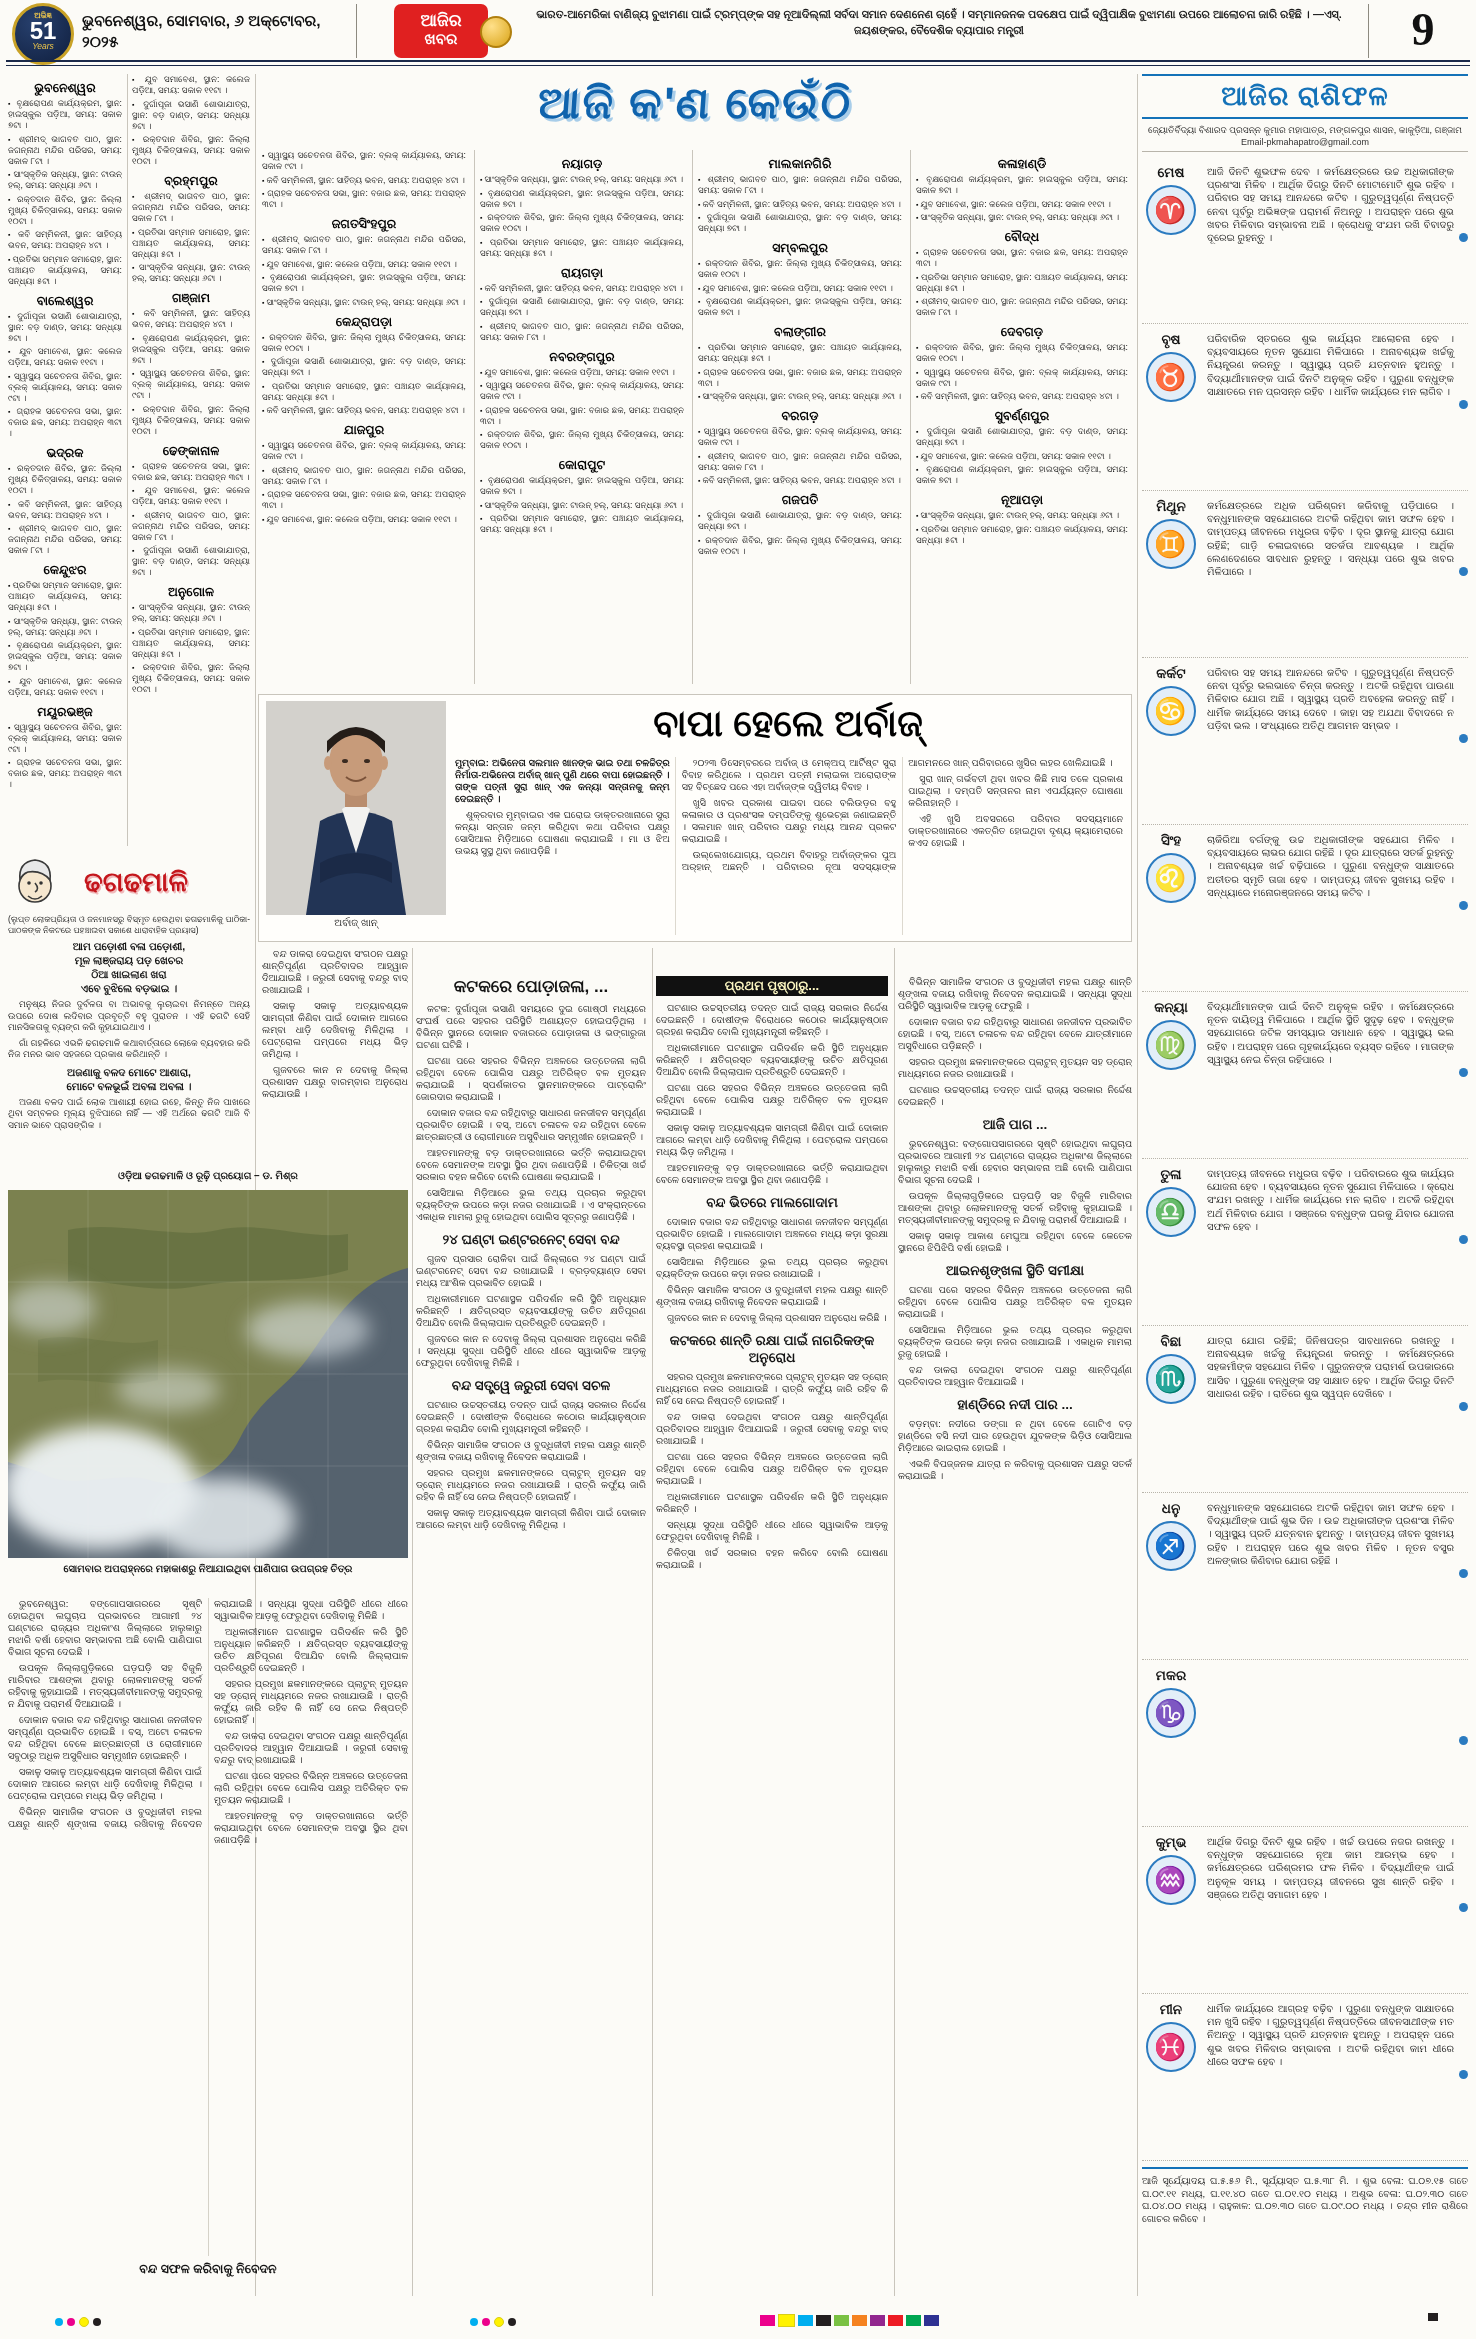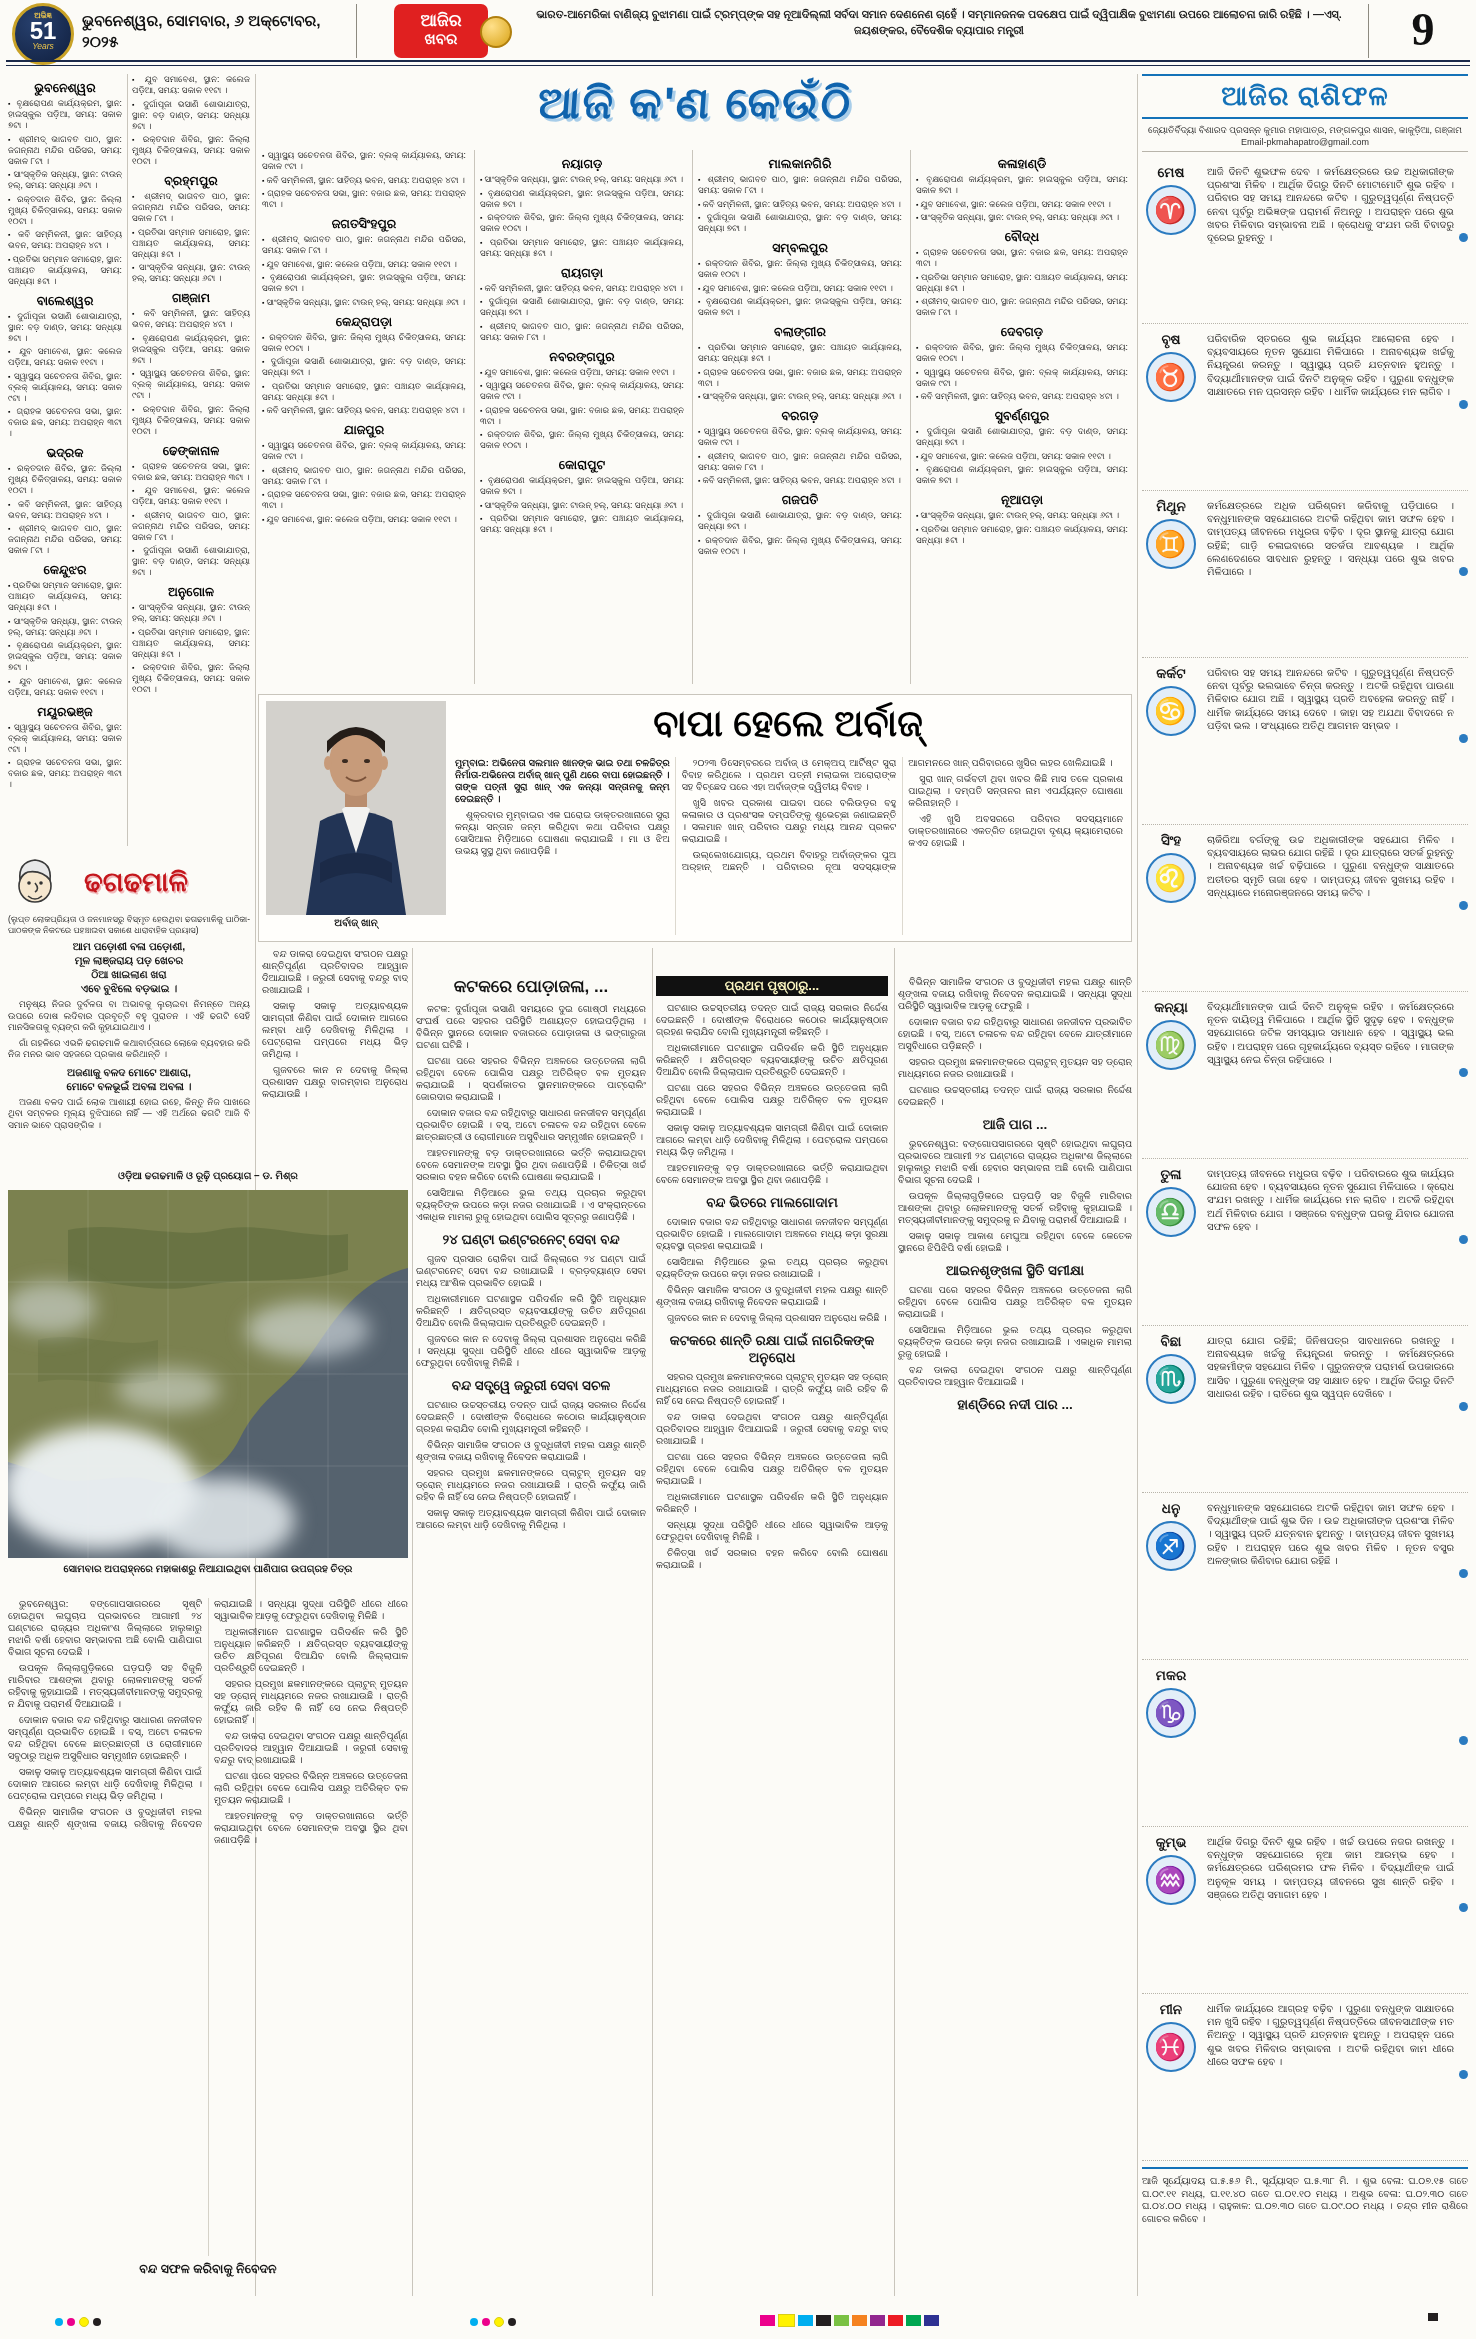--- a/index.html
+++ b/index.html
@@ -36,21 +36,21 @@
   .li{font-size:8.6px;line-height:11px;margin:0 0 2.5px;text-align:justify;}
   .li::before{content:"▪ ";font-size:7px;}
   .list-title{position:absolute;left:258px;top:78px;width:874px;text-align:center;
               font-size:44px;font-weight:800;color:#0f63ad;letter-spacing:2px;
               text-shadow:3px 3px 0 #a8cde9;transform:skewX(-4deg);}
   .boxcol{position:absolute;top:150px;width:204px;height:534px;overflow:hidden;}
 
   
   .arbaaz{position:absolute;left:258px;top:694px;width:872px;height:246px;border:1px solid #c9c5bc;background:#fffefb;}
   .ar-photo{position:absolute;left:7px;top:6px;width:180px;height:214px;overflow:hidden;background:#d9d7d2;}
-  .ar-cap{position:absolute;left:7px;top:222px;width:180px;font-size:10px;font-weight:bold;text-align:center;}
+  .ar-cap{position:absolute;left:7px;top:222px;width:180px;font-size:10px;font-weight:normal;text-align:center;}
   .ar-head{position:absolute;left:196px;top:8px;right:10px;text-align:center;font-size:37px;font-weight:800;color:#000;}
   .ar-body{position:absolute;left:196px;top:62px;right:8px;height:178px;column-count:3;column-gap:12px;
            column-rule:1px solid #ddd9cf;font-size:9.5px;line-height:12px;text-align:justify;overflow:hidden;}
   .ar-body .lead{font-weight:bold;margin:0 0 4px;}
 
   
   .dhaga{position:absolute;left:8px;top:850px;width:242px;height:316px;overflow:hidden;}
   .dh-title{font-size:27px;font-weight:800;color:#c4161c;text-shadow:1.5px 1.5px 0 #f0b9ba;margin:4px 16px 2px;}
   .dh-intro{font-size:8.3px;line-height:10.5px;text-align:justify;margin:2px 0 4px;}
   .dh-poem{font-size:10.5px;font-weight:bold;text-align:center;line-height:14px;white-space:pre-line;margin:4px 0;}
@@ -388,20 +388,21 @@
     <span><p class="bp">ସହରର ପ୍ରମୁଖ ଛକମାନଙ୍କରେ ପ୍ଲାଟୁନ୍ ମୁତୟନ ସହ ଡ୍ରୋନ୍ ମାଧ୍ୟମରେ ନଜର ରଖାଯାଉଛି । ରାତ୍ରି କର୍ଫ୍ୟୁ ଜାରି ରହିବ କି ନାହିଁ ସେ ନେଇ ନିଷ୍ପତ୍ତି ହୋଇନାହିଁ ।</p><p class="bp">ବନ୍ଦ ଡାକରା ଦେଇଥିବା ସଂଗଠନ ପକ୍ଷରୁ ଶାନ୍ତିପୂର୍ଣ୍ଣ ପ୍ରତିବାଦର ଆହ୍ୱାନ ଦିଆଯାଇଛି । ଜରୁରୀ ସେବାକୁ ବନ୍ଦରୁ ବାଦ୍ ରଖାଯାଇଛି ।</p><p class="bp">ଘଟଣା ପରେ ସହରର ବିଭିନ୍ନ ଅଞ୍ଚଳରେ ଉତ୍ତେଜନା ଲାଗି ରହିଥିବା ବେଳେ ପୋଲିସ ପକ୍ଷରୁ ଅତିରିକ୍ତ ବଳ ମୁତୟନ କରାଯାଇଛି ।</p><p class="bp">ଅଧିକାରୀମାନେ ଘଟଣାସ୍ଥଳ ପରିଦର୍ଶନ କରି ସ୍ଥିତି ଅନୁଧ୍ୟାନ କରିଛନ୍ତି ।</p><p class="bp">ସନ୍ଧ୍ୟା ସୁଦ୍ଧା ପରିସ୍ଥିତି ଧୀରେ ଧୀରେ ସ୍ୱାଭାବିକ ଆଡ଼କୁ ଫେରୁଥିବା ଦେଖିବାକୁ ମିଳିଛି ।</p><p class="bp">ଚିକିତ୍ସା ଖର୍ଚ୍ଚ ସରକାର ବହନ କରିବେ ବୋଲି ଘୋଷଣା କରାଯାଇଛି ।</p></span>
   </div>
 
   <div class="ncol" style="left:898px;width:234px;">
     <span><p class="bp">ବିଭିନ୍ନ ସାମାଜିକ ସଂଗଠନ ଓ ବୁଦ୍ଧିଜୀବୀ ମହଲ ପକ୍ଷରୁ ଶାନ୍ତି ଶୃଙ୍ଖଳା ବଜାୟ ରଖିବାକୁ ନିବେଦନ କରାଯାଇଛି । ସନ୍ଧ୍ୟା ସୁଦ୍ଧା ପରିସ୍ଥିତି ସ୍ୱାଭାବିକ ଆଡ଼କୁ ଫେରୁଛି ।</p><p class="bp">ଦୋକାନ ବଜାର ବନ୍ଦ ରହିଥିବାରୁ ସାଧାରଣ ଜନଜୀବନ ପ୍ରଭାବିତ ହୋଇଛି । ବସ୍, ଅଟୋ ଚଳାଚଳ ବନ୍ଦ ରହିଥିବା ବେଳେ ଯାତ୍ରୀମାନେ ଅସୁବିଧାରେ ପଡ଼ିଛନ୍ତି ।</p><p class="bp">ସହରର ପ୍ରମୁଖ ଛକମାନଙ୍କରେ ପ୍ଲାଟୁନ୍ ମୁତୟନ ସହ ଡ୍ରୋନ୍ ମାଧ୍ୟମରେ ନଜର ରଖାଯାଉଛି ।</p><p class="bp">ଘଟଣାର ଉଚ୍ଚସ୍ତରୀୟ ତଦନ୍ତ ପାଇଁ ରାଜ୍ୟ ସରକାର ନିର୍ଦ୍ଦେଶ ଦେଇଛନ୍ତି ।</p></span>
     <div class="subhead">ଆଜି ପାଗ ...</div>
     <span><p class="bp">ଭୁବନେଶ୍ୱର: ବଙ୍ଗୋପସାଗରରେ ସୃଷ୍ଟି ହୋଇଥିବା ଲଘୁଚାପ ପ୍ରଭାବରେ ଆଗାମୀ ୨୪ ଘଣ୍ଟାରେ ରାଜ୍ୟର ଅଧିକାଂଶ ଜିଲ୍ଲାରେ ହାଲୁକାରୁ ମଝାରି ବର୍ଷା ହେବାର ସମ୍ଭାବନା ଅଛି ବୋଲି ପାଣିପାଗ ବିଭାଗ ସୂଚନା ଦେଇଛି ।</p><p class="bp">ଉପକୂଳ ଜିଲ୍ଲାଗୁଡ଼ିକରେ ଘଡ଼ଘଡ଼ି ସହ ବିଜୁଳି ମାରିବାର ଆଶଙ୍କା ଥିବାରୁ ଲୋକମାନଙ୍କୁ ସତର୍କ ରହିବାକୁ କୁହାଯାଇଛି । ମତ୍ସ୍ୟଜୀବୀମାନଙ୍କୁ ସମୁଦ୍ରକୁ ନ ଯିବାକୁ ପରାମର୍ଶ ଦିଆଯାଇଛି ।</p><p class="bp">ସକାଳୁ ସକାଳୁ ଆକାଶ ମେଘୁଆ ରହିଥିବା ବେଳେ କେତେକ ସ୍ଥାନରେ ଝିପିଝିପି ବର୍ଷା ହୋଇଛି ।</p></span>
     <div class="subhead">ଆଇନଶୃଙ୍ଖଳା ସ୍ଥିତି ସମୀକ୍ଷା</div>
     <span><p class="bp">ଘଟଣା ପରେ ସହରର ବିଭିନ୍ନ ଅଞ୍ଚଳରେ ଉତ୍ତେଜନା ଲାଗି ରହିଥିବା ବେଳେ ପୋଲିସ ପକ୍ଷରୁ ଅତିରିକ୍ତ ବଳ ମୁତୟନ କରାଯାଇଛି ।</p><p class="bp">ସୋସିଆଲ ମିଡ଼ିଆରେ ଭୁଲ ତଥ୍ୟ ପ୍ରଚାର କରୁଥିବା ବ୍ୟକ୍ତିଙ୍କ ଉପରେ କଡ଼ା ନଜର ରଖାଯାଇଛି । ଏକାଧିକ ମାମଲା ରୁଜୁ ହୋଇଛି ।</p><p class="bp">ବନ୍ଦ ଡାକରା ଦେଇଥିବା ସଂଗଠନ ପକ୍ଷରୁ ଶାନ୍ତିପୂର୍ଣ୍ଣ ପ୍ରତିବାଦର ଆହ୍ୱାନ ଦିଆଯାଇଛି ।</p></span>
     <div class="subhead">ହାଣ୍ଡିରେ ନଦୀ ପାର ...</div>
+    <span><p class="bp">ବଡ଼ମ୍ବା: ନଦୀରେ ଡଙ୍ଗା ନ ଥିବା ବେଳେ ଗୋଟିଏ ବଡ଼ ହାଣ୍ଡିରେ ବସି ନଦୀ ପାର ହେଉଥିବା ଯୁବକଙ୍କ ଭିଡ଼ିଓ ସୋସିଆଲ ମିଡ଼ିଆରେ ଭାଇରାଲ ହୋଇଛି ।</p><p class="bp">ଏଭଳି ବିପଜ୍ଜନକ ଯାତ୍ରା ନ କରିବାକୁ ପ୍ରଶାସନ ପକ୍ଷରୁ ସତର୍କ କରାଯାଇଛି ।</p></span>
   </div>
 
   <div class="horo">
     <div class="h-title">ଆଜିର ରାଶିଫଳ</div>
     <div class="h-astro">ଜ୍ୟୋତିର୍ବିଦ୍ୟା ବିଶାରଦ ପ୍ରସନ୍ନ କୁମାର ମହାପାତ୍ର, ମଙ୍ଗଳପୁର ଶାସନ, କାକୁଡ଼ିଆ, ଗଞ୍ଜାମ</div>
     <div class="h-email">Email-pkmahapatro@gmail.com</div>
     <div>
         <div class="sign">
           <div class="sgl">
             <div class="sgn">ମେଷ</div>

